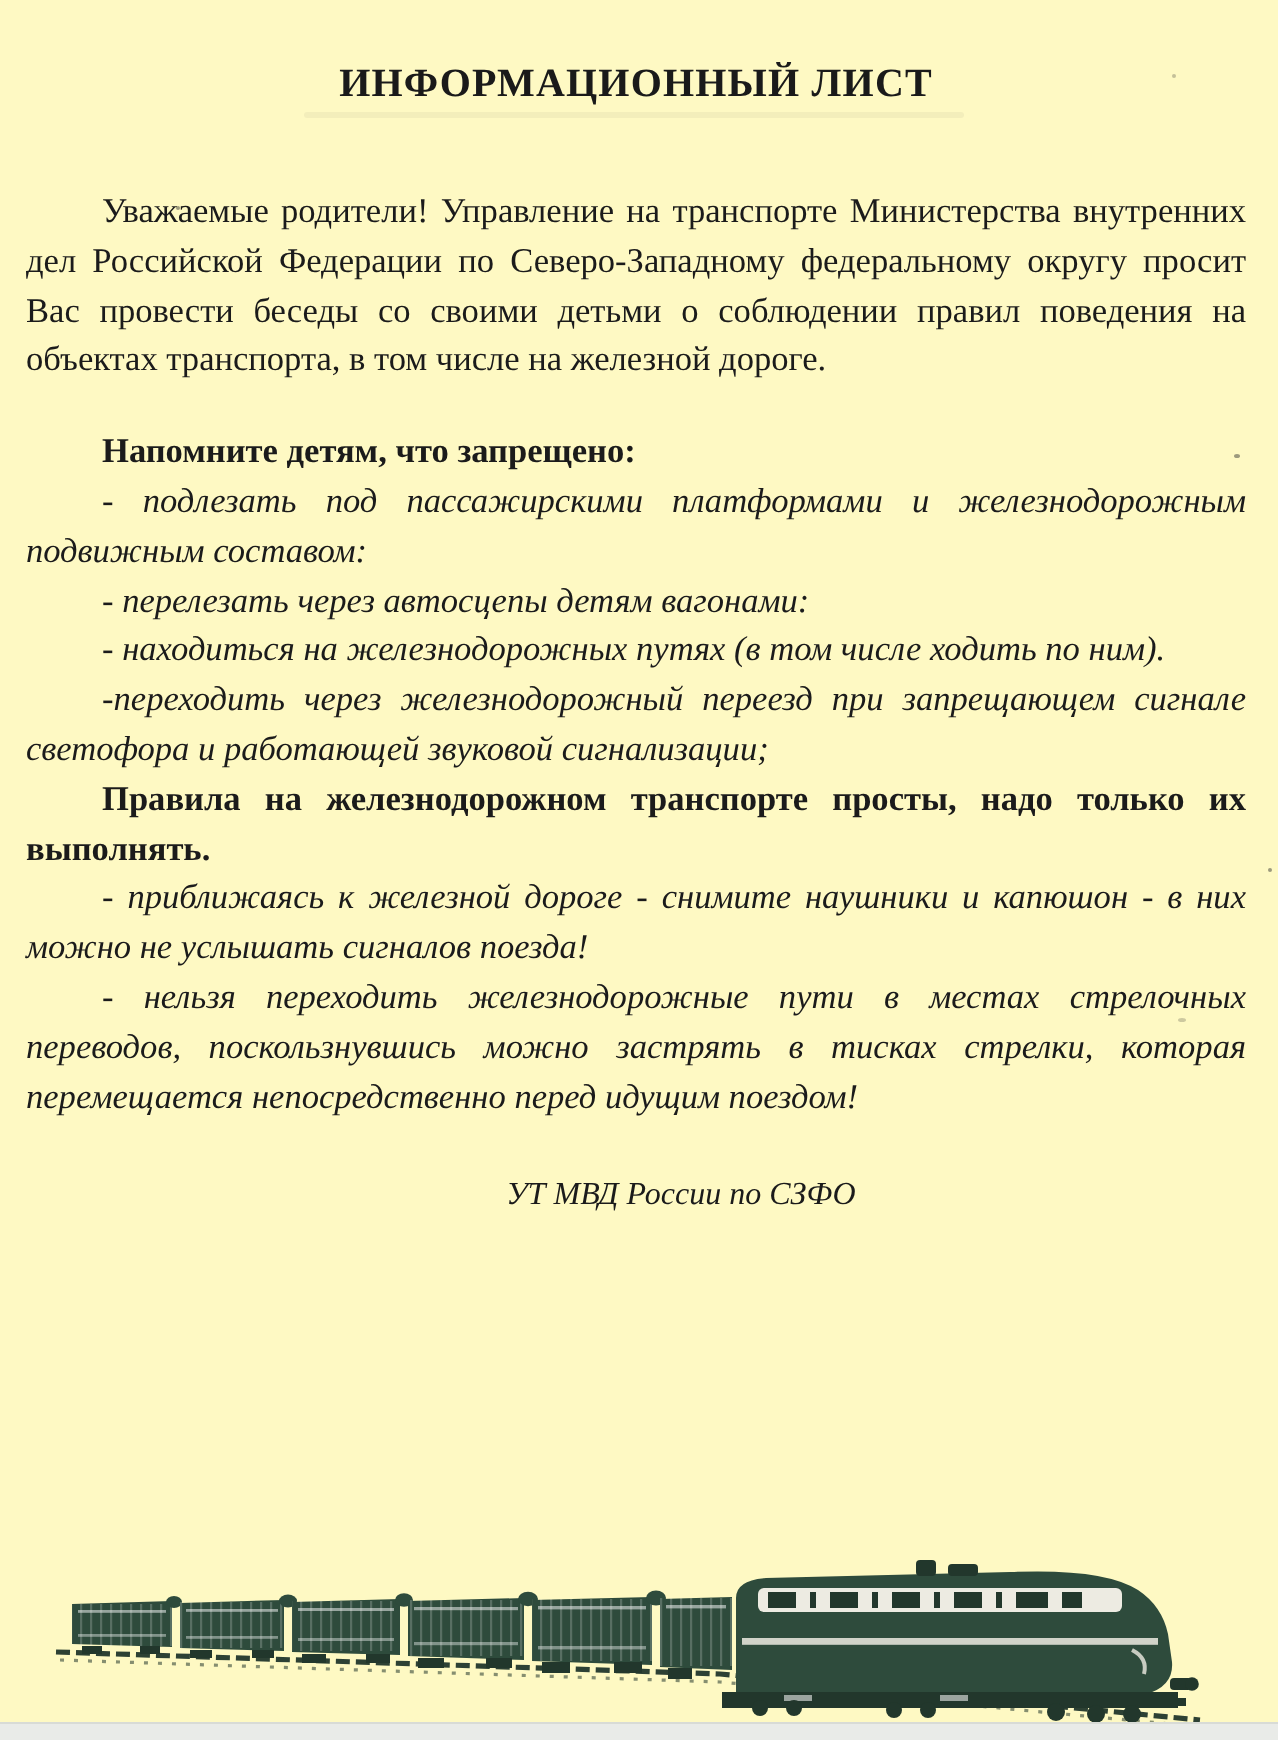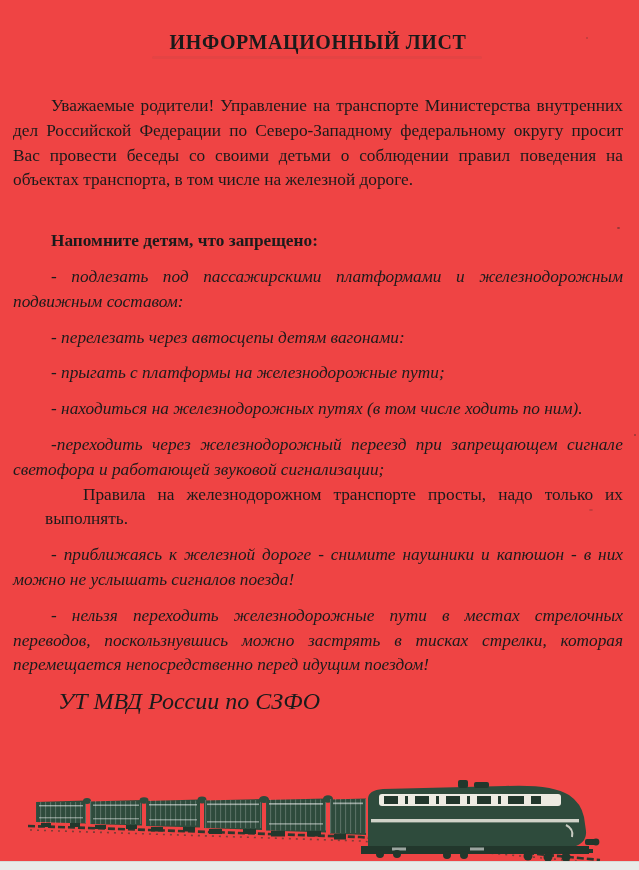--- a/index.html
+++ b/index.html
@@ -1,20 +1,20 @@
 <!DOCTYPE html>
 <html lang="ru" style="--train-green: #2e4b3c; --train-dark: #22372c; --strip: #e9ebe8;"><head>
 <meta charset="utf-8">
 <style>
   html, body { margin: 0; padding: 0; background: #ffffff; }
   .page {
     position: relative;
     width: 639px;
     height: 870px;
-    background: #ef4444;
+    background: #fef9c3;
     overflow: hidden;
     font-family: "Liberation Serif", "DejaVu Serif", serif;
     color: #1b1b1b;
   }
   .doc-title {
     margin: 30px 16px 0 13px;
     text-align: center;
     font-weight: bold;
     font-size: 20px;
     letter-spacing: 0.6px;
@@ -22,29 +22,29 @@
     color: #1a1a1a;
   }
   .body-text {
     margin: 0 16px 0 13px;
     font-size: 17.3px;
     line-height: 24.8px;
     text-align: justify;
   }
   p { margin: 0; text-indent: 38px; }
   .intro { margin-top: 40px; }
-  .heading-bold { font-weight: bold; margin-top: 36px; }
-  .bold { font-weight: normal; margin-left: 32px; }
-  .italic { font-style: italic; margin-top: 11px; }
+  .heading-bold { font-weight: bold; margin-top: 21px; }
+  .bold { font-weight: bold; }
+  .italic { font-style: italic; }
   .signature {
-    margin-top: 11px;
+    margin-top: 25px;
     font-style: italic;
-    font-size: 24px;
+    font-size: 16px;
     text-indent: 45px;
-    text-align: left;
+    text-align: center;
   }
   .train-wrap {
     position: absolute;
     left: 0;
     top: 773px;
     width: 639px;
     height: 97px;
   }
   .train-body { fill: var(--train-green, #2e4b3c); }
   .train-dark { fill: var(--train-dark, #22372c); }
@@ -83,21 +83,20 @@
   <span class="speck s3"></span>
   <span class="speck s4"></span>
   <span class="speck s5"></span>
 
   <div class="body-text">
     <p class="intro">Уважаемые родители! Управление на транспорте Министерства внутренних дел Российской Федерации по Северо-Западному федеральному округу просит Вас провести беседы со своими детьми о соблюдении правил поведения на объектах транспорта, в том числе на железной дороге.</p>
 
     <p class="heading-bold">Напомните детям, что запрещено:</p>
     <p class="italic">- подлезать под пассажирскими платформами и железнодорожным подвижным составом:</p>
     <p class="italic">- перелезать через автосцепы детям вагонами:</p>
-    <p class="italic">- прыгать с платформы на железнодорожные пути;</p>
     <p class="italic">- находиться на железнодорожных путях (в том числе ходить по ним).</p>
     <p class="italic">-переходить через железнодорожный переезд при запрещающем сигнале светофора и работающей звуковой сигнализации;</p>
 
     <p class="bold">Правила на железнодорожном транспорте просты, надо только их выполнять.</p>
 
     <p class="italic">- приближаясь к железной дороге - снимите наушники и капюшон - в них можно не услышать сигналов поезда!</p>
     <p class="italic">- нельзя переходить железнодорожные пути в местах стрелочных переводов, поскользнувшись можно застрять в тисках стрелки, которая перемещается непосредственно перед идущим поездом!</p>
 
     <p class="signature">УТ МВД России по СЗФО</p>
   </div>

